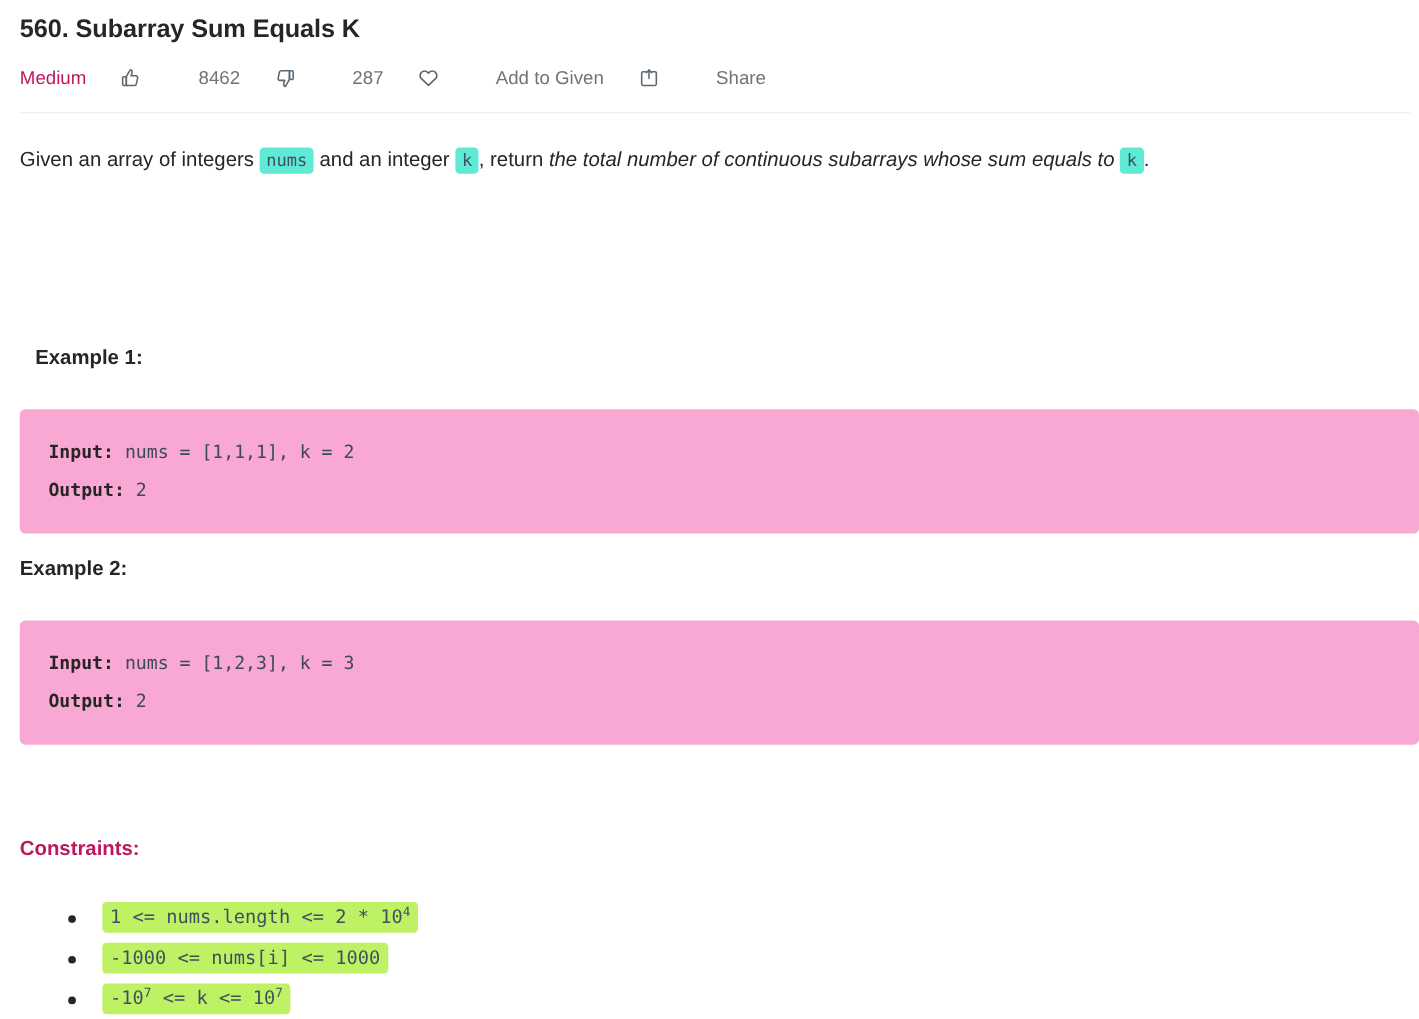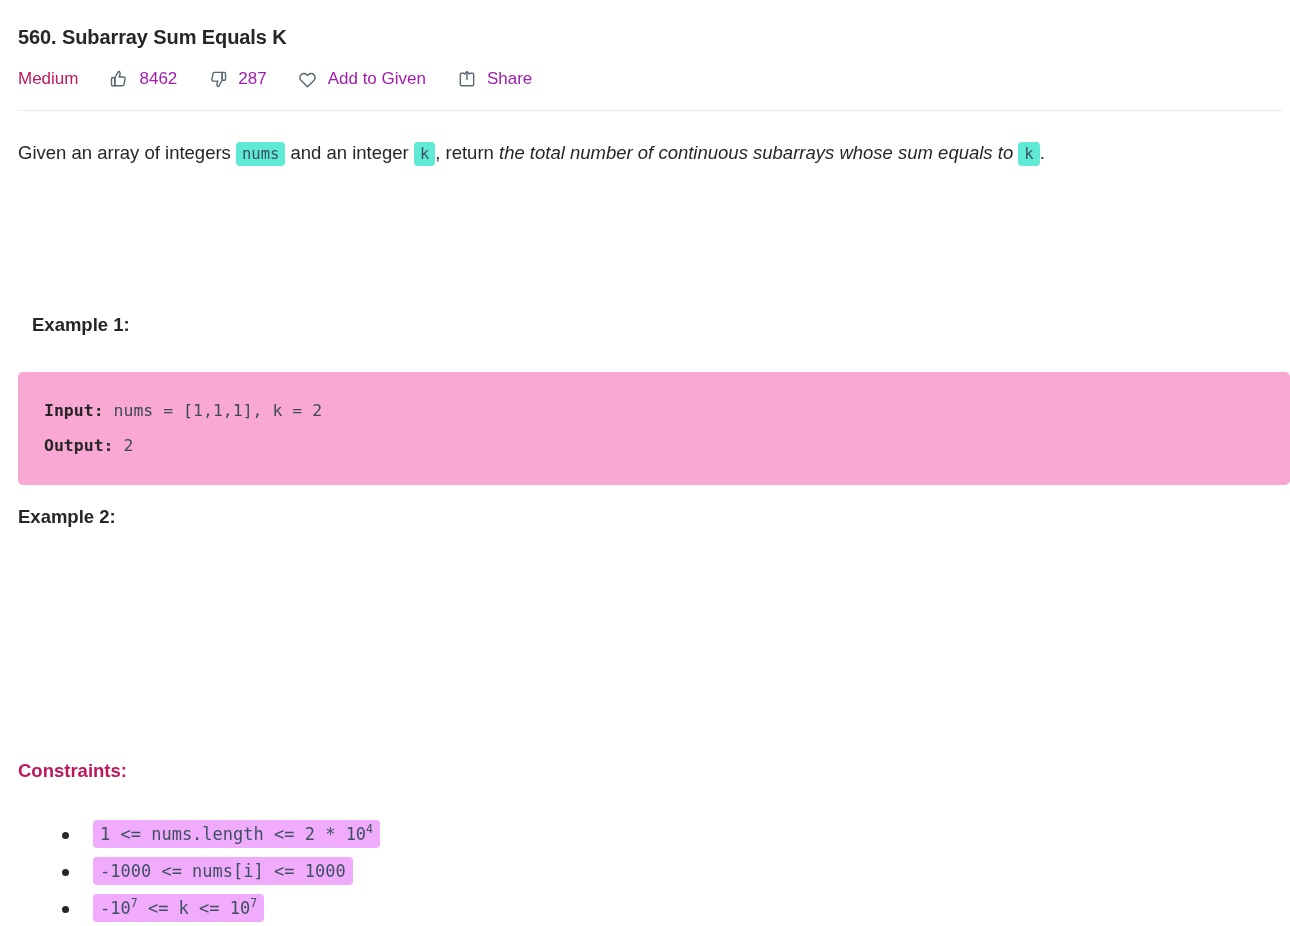--- a/index.html
+++ b/index.html
@@ -17,49 +17,50 @@
   .page {
     position: relative;
     width: 1290px;
     height: 926px;
     box-sizing: border-box;
     padding: 0 18px;
   }
 
   
   .problem-title {
-    font-size: 20px;
+    font-size: 23px;
     font-weight: bold;
     color: #262626;
     letter-spacing: -0.1px;
-    padding-top: 24px;
+    padding-top: 12px;
     margin: 0;
     line-height: 1.3;
   }
 
   
   .meta-row {
     display: flex;
     align-items: center;
     margin-top: 16px;
     height: 26px;
   }
   .difficulty {
     font-size: 17px;
     color: #be185d;
     margin-right: 30px;
     white-space: nowrap;
   }
   .meta-item {
     display: flex;
     align-items: center;
-    color: #a21caf;
+    color: #737373;
     font-size: 17px;
     margin-right: 30px;
     white-space: nowrap;
+    gap: 41px;
   }
   .meta-item .ic {
     display: inline-flex;
     align-items: center;
     justify-content: center;
     width: 22px;
     height: 22px;
     margin-right: 9px;
     flex: none;
   }
@@ -149,21 +150,21 @@
     left: 44px;
     top: 16px;
     width: 7px;
     height: 7px;
     border-radius: 50%;
     background: #262626;
   }
   code.constraint {
     font-family: "DejaVu Sans Mono", monospace;
     font-size: 17px;
-    background: #f0abfc;
+    background: #bef264;
     color: #3e5060;
     border-radius: 4px;
     padding: 4px 7px;
     white-space: pre;
   }
   code.constraint sup {
     font-size: 11.5px;
     vertical-align: super;
     line-height: 0;
   }
@@ -232,20 +233,22 @@
     <code class="inline">k</code><span>.</span>
   </div>
 
   <h2 class="example-heading ex1-heading">Example 1:</h2>
 
   <div class="code-block ex1"><b>Input:</b><span> nums = [1,1,1], k = 2</span>
 <b>Output:</b><span> 2</span></div>
 
   <h2 class="example-heading ex2-heading">Example 2:</h2>
 
+  <div class="code-block ex2"><b>Input:</b><span> nums = [1,2,3], k = 3</span>
+<b>Output:</b><span> 2</span></div>
 
   <h2 class="constraints-heading">Constraints:</h2>
 
   <ul class="constraints-list">
     <li>
       <code class="constraint"><span>1 &lt;= nums.length &lt;= 2 * 10</span><sup>4</sup></code>
     </li>
     <li>
       <code class="constraint"><span>-1000 &lt;= nums[i] &lt;= 1000</span></code>
     </li>

